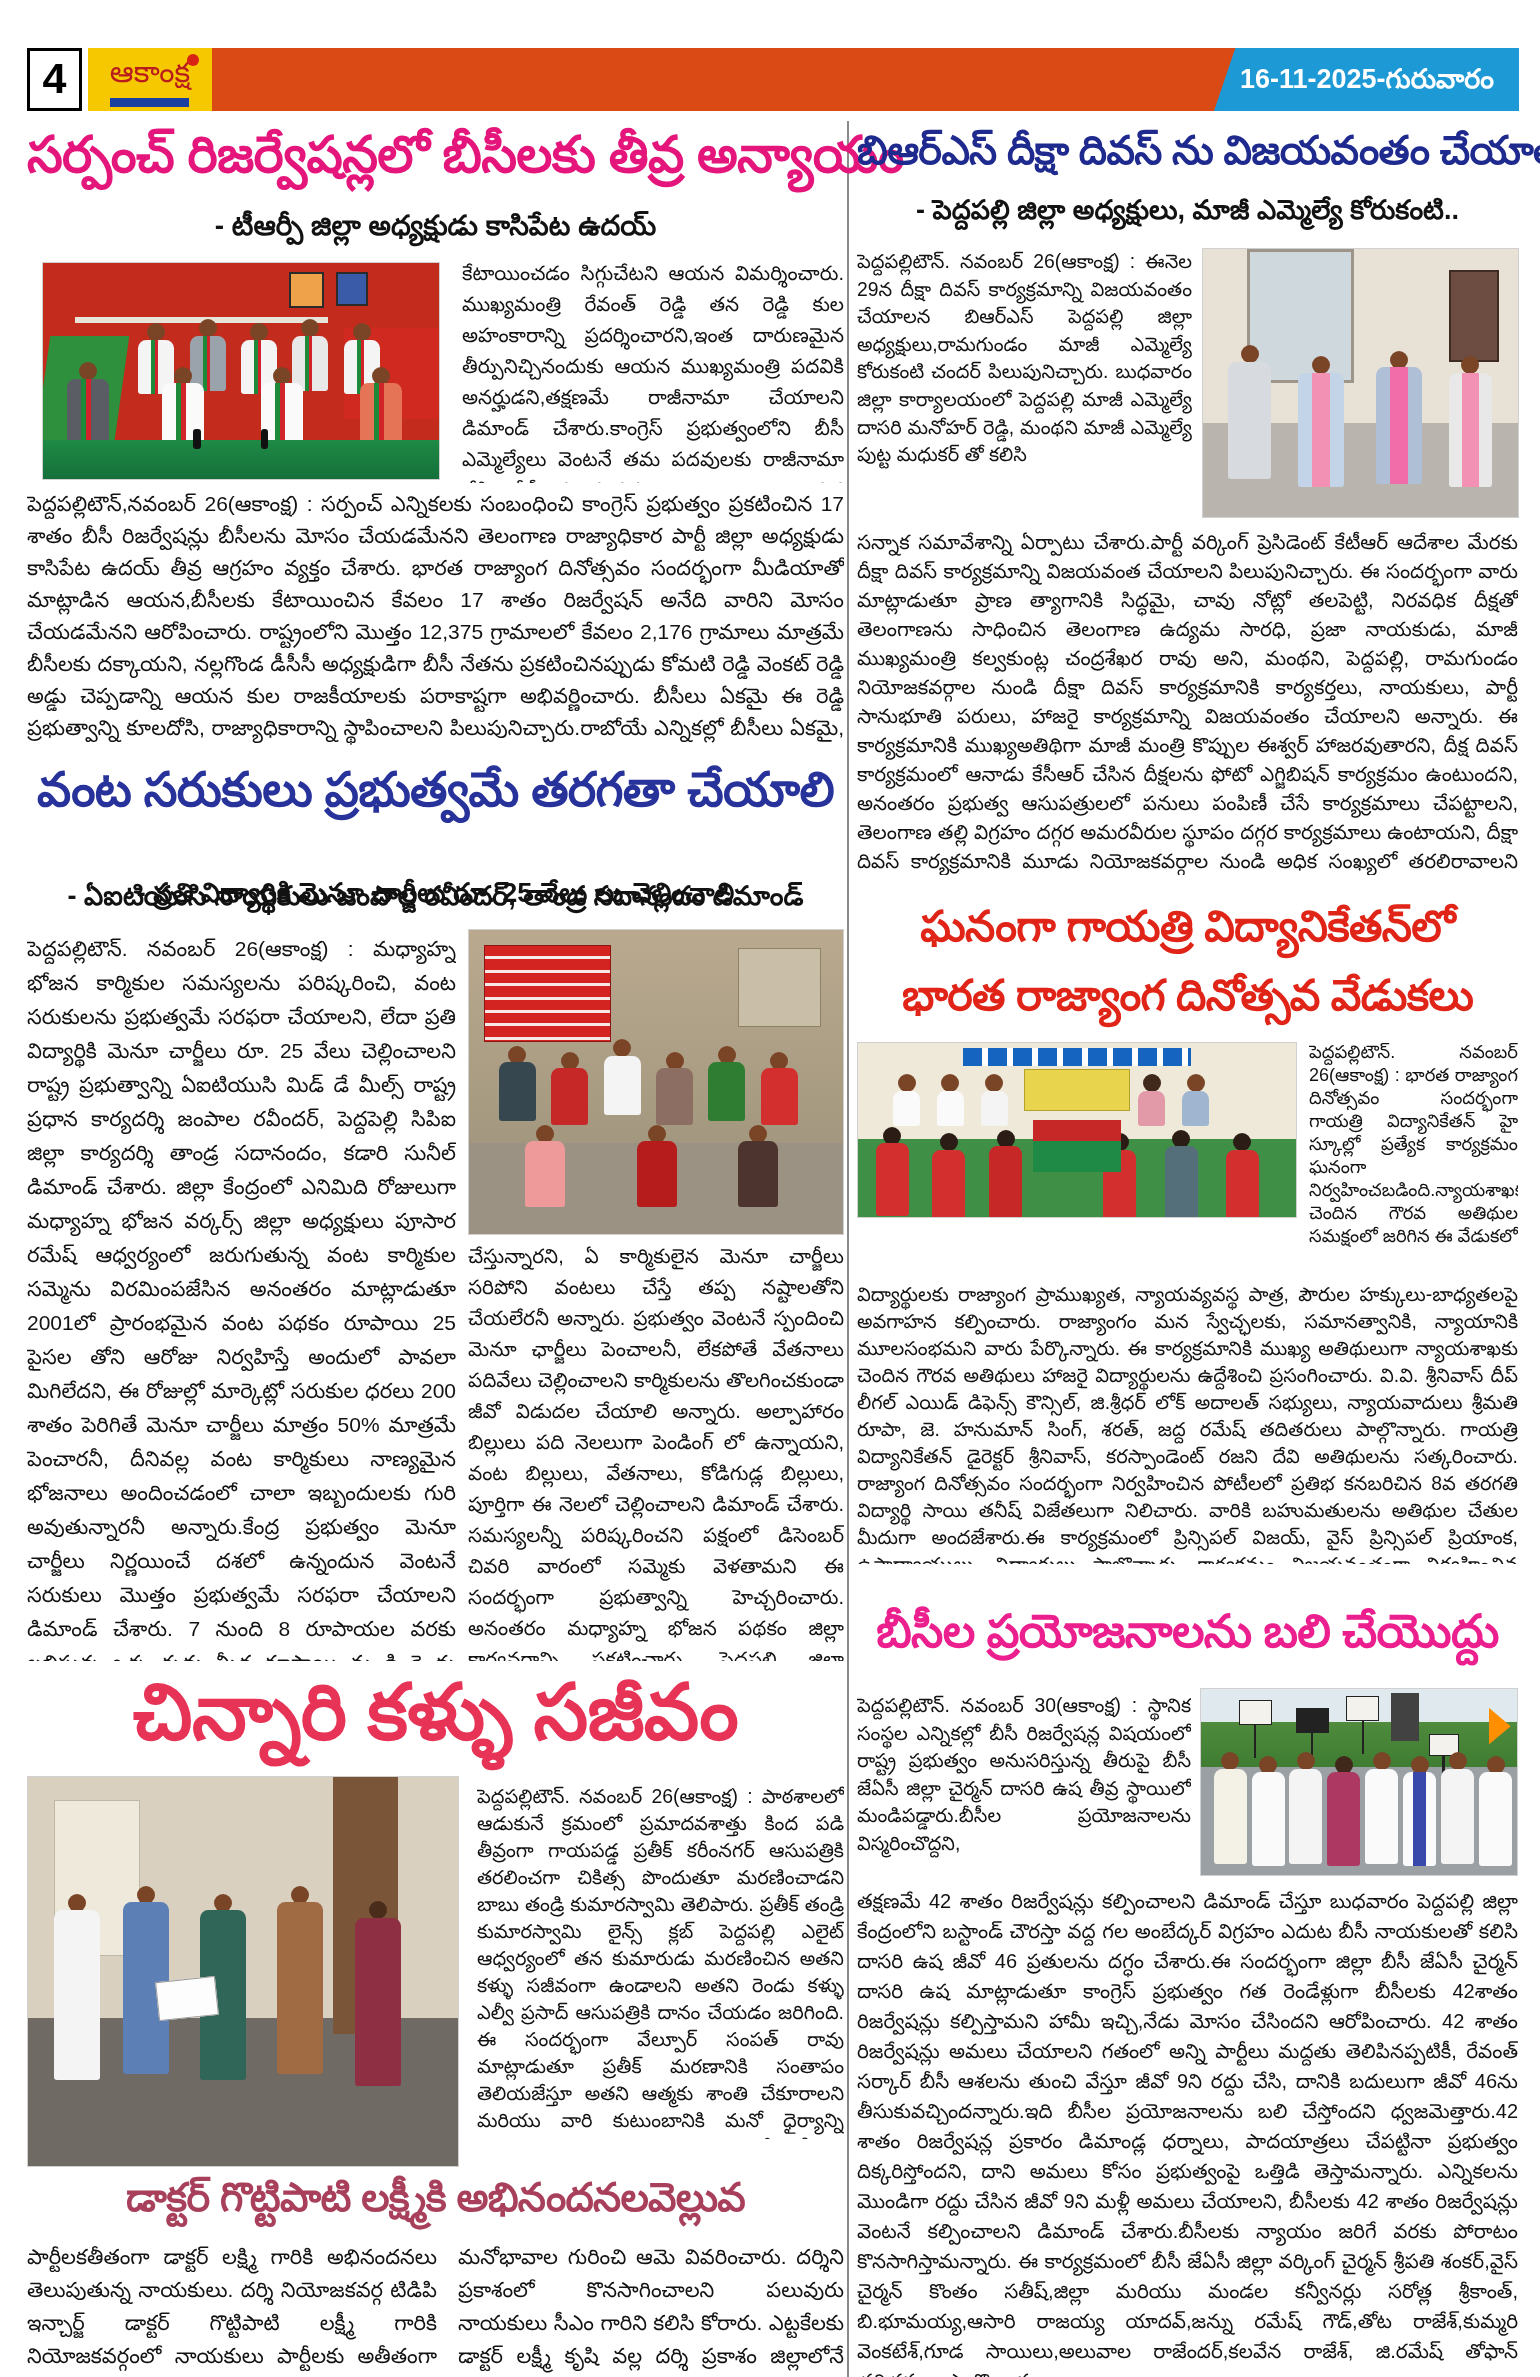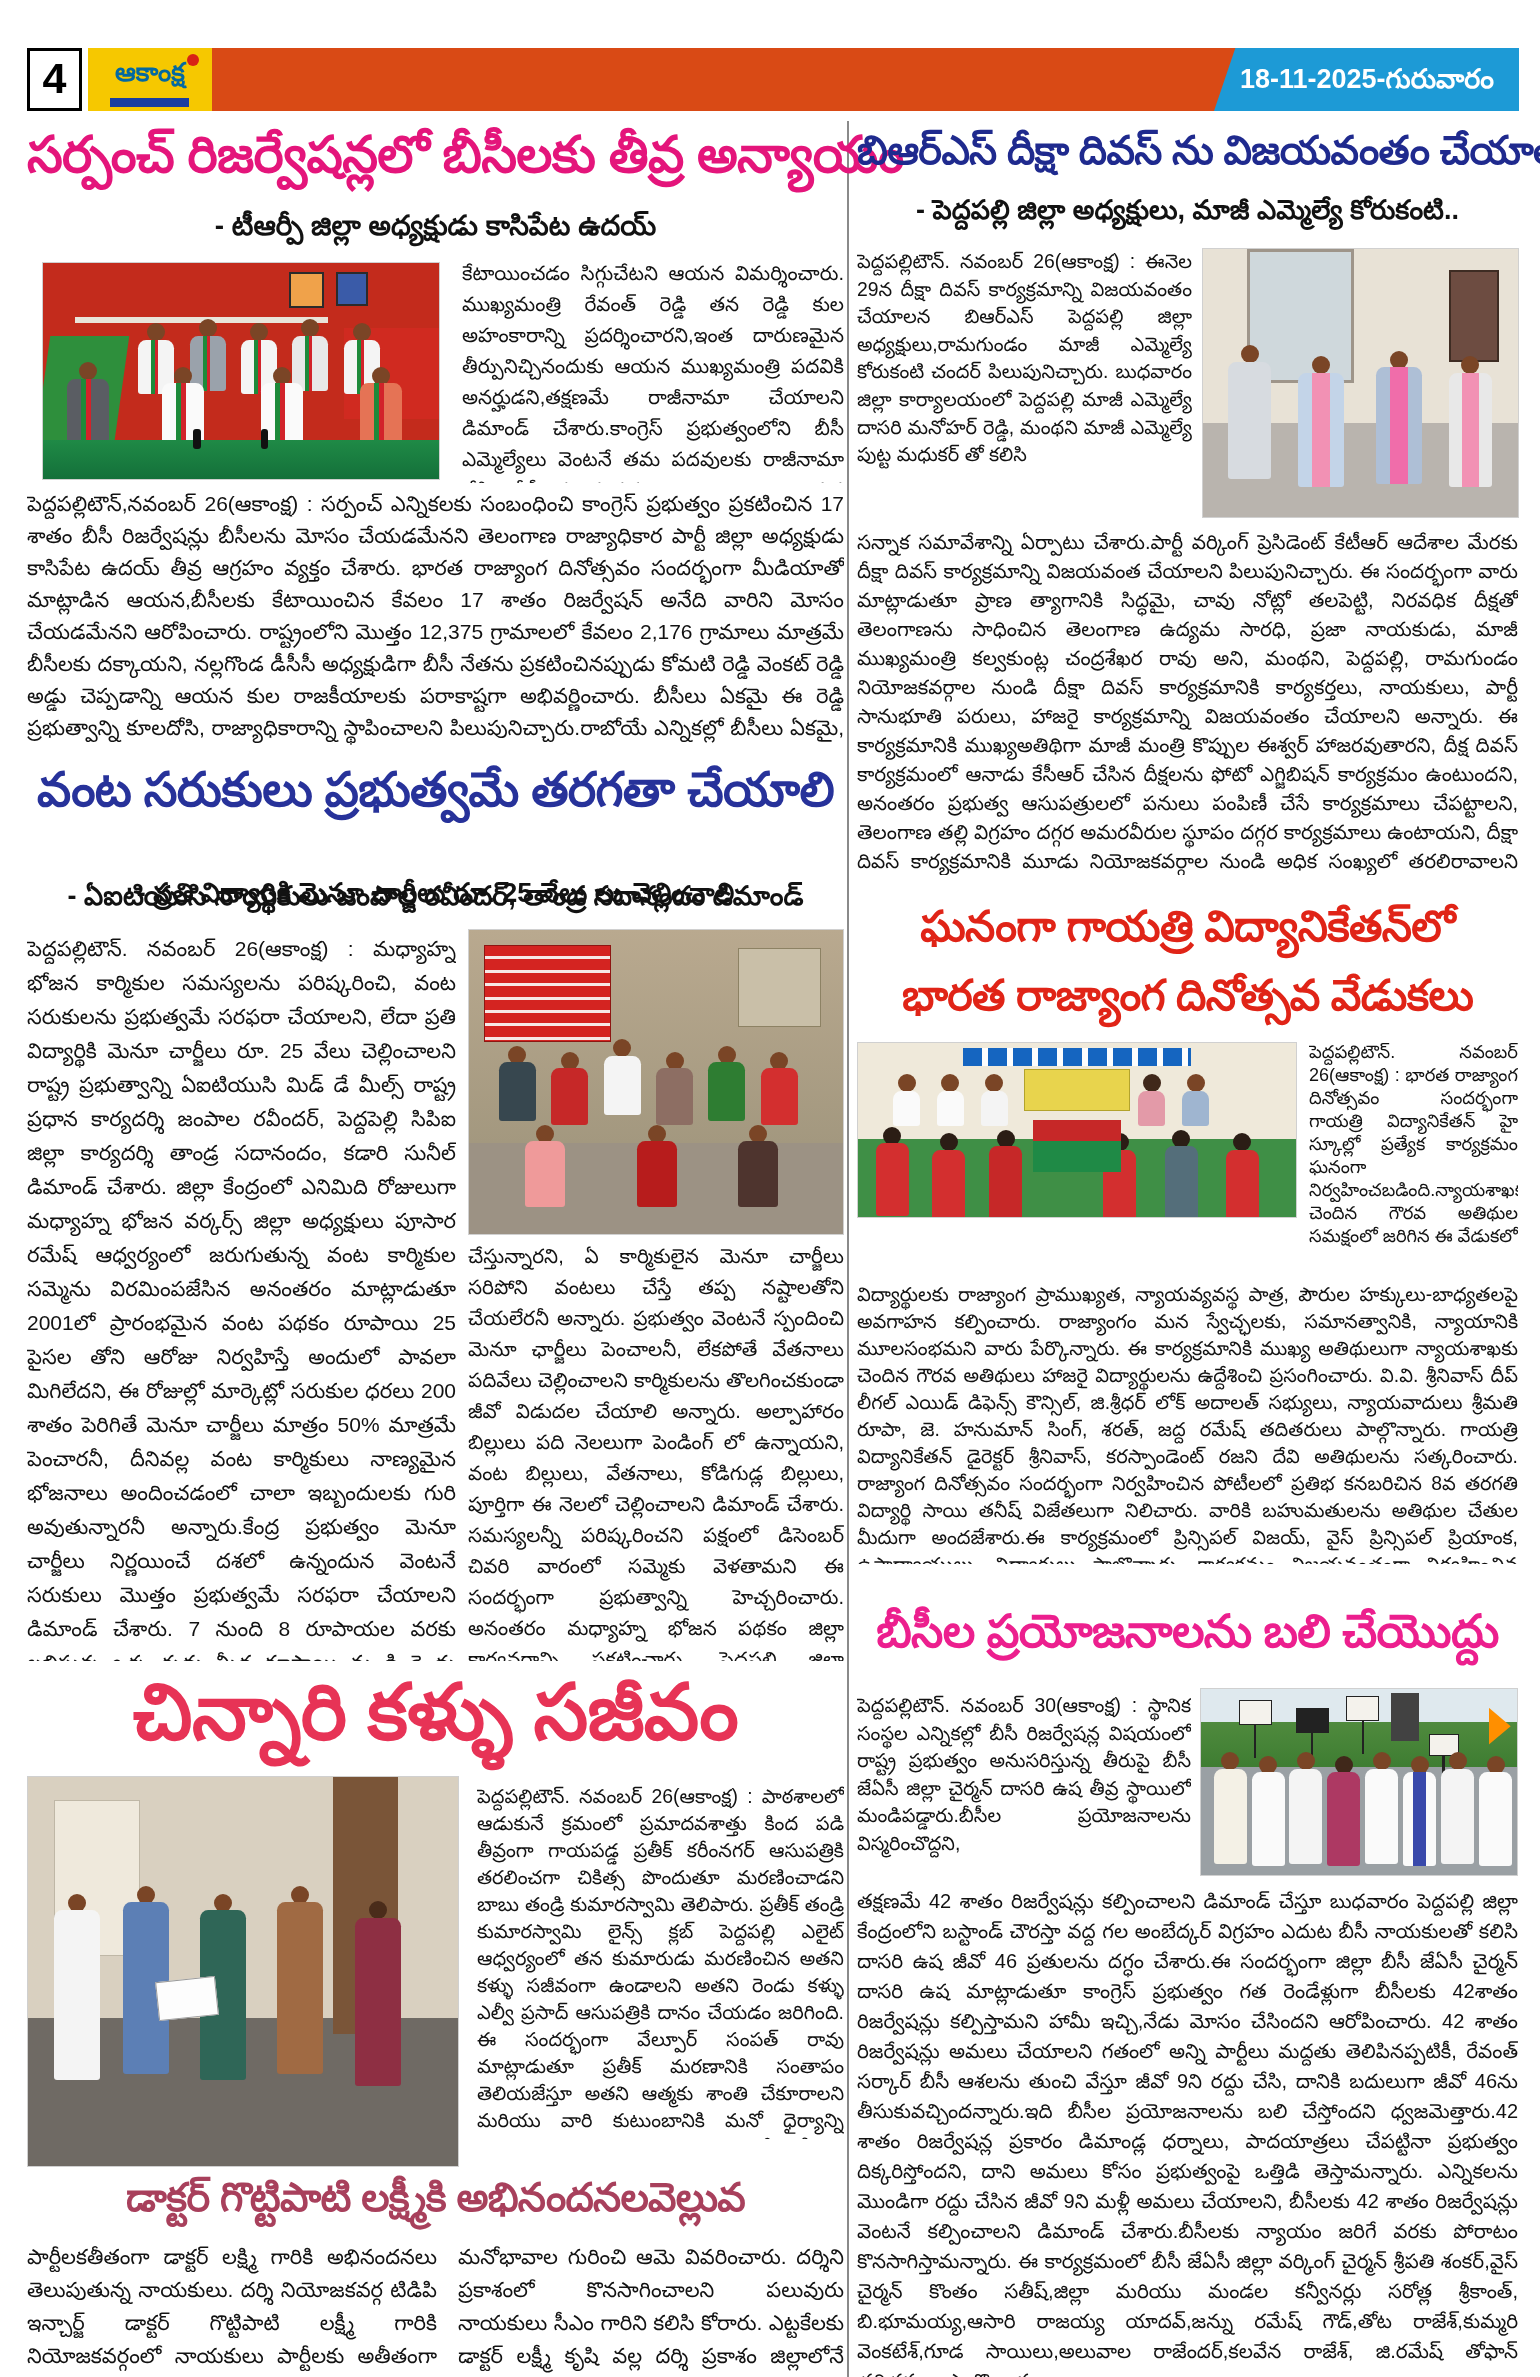--- a/index.html
+++ b/index.html
@@ -12,37 +12,37 @@
 .photo i{position:absolute;display:block}
 .man{position:absolute}
 .man::before{content:"";position:absolute;left:50%;top:0;transform:translateX(-50%);width:18px;height:18px;border-radius:50%;background:var(--h,#7a4526)}
 .man::after{content:"";position:absolute;left:0;right:0;top:16.4px;bottom:0;border-radius:8.2px 8.2px 3px 3px;background:var(--s,#eee)}
 .plc{position:absolute;background:#f4f2ec;border:1.5px solid #222}
 .plc::before{content:"";position:absolute;left:46%;top:100%;width:2.2px;height:34px;background:#222}
 .vrule{position:absolute;left:847px;top:121px;width:1.5px;height:2257px;background:#8a8a8a}
 .hdrbox{position:absolute;top:48px;height:63px}
 #pgno{left:27px;width:55px;background:#fff;border:3.7px solid #000;color:#000;font-size:43px;font-weight:800;text-align:center;line-height:55px}
 #logo{left:88px;width:124px;background:#f6c800;text-align:center}
-#logo .lt{color:#0369a1;font-weight:700;font-size:26px;line-height:48px;display:block}
+#logo .lt{color:#b91c1c;font-weight:400;font-size:30px;line-height:48px;display:block}
 #logo .ld{position:absolute;right:13.4px;top:6px;width:12px;height:12px;border-radius:50%;background:#d82315}
 #logo .ls{position:absolute;left:22.4px;bottom:4.5px;width:79px;height:9px;background:#1b3fa0}
 #obar{left:212px;width:1044px;background:#d94a15;clip-path:polygon(0 0,100% 0,97% 100%,0 100%)}
 #dblk{left:1214px;width:305px;background:#1d9ad6;clip-path:polygon(7% 0,100% 0,100% 100%,0 100%);color:#fff;font-weight:800;font-size:27px;text-align:right;line-height:63px;padding-right:25px}
 </style>
 </head>
 <body>
 
 <div class="hdrbox" id="pgno">4</div>
 <div class="hdrbox" id="logo">
   <span class="lt">ఆకాంక్ష</span>
   <span class="ld"></span>
   <span class="ls"></span>
 </div>
 <div class="hdrbox" id="obar"></div>
-<div class="hdrbox" id="dblk">18-11-2025-గురువారం</div>
+<div class="hdrbox" id="dblk">16-11-2025-గురువారం</div>
 
 <div class="vrule"></div>
 
 <div class="hd" style="top:125px;font-size:51px;color:#e4157b">సర్పంచ్ రిజర్వేషన్లలో బీసీలకు తీవ్ర అన్యాయం</div>
 <div class="sub" style="top:210px;font-size:28px">- టీఆర్పీ జిల్లా అధ్యక్షుడు కాసిపేట ఉదయ్</div>
 
 <div class="photo" style="left:42px;top:262px;width:398px;height:218px">
   <i style="inset:0;background:#c32b1c"></i>
   <i style="left:0;top:34%;width:20%;height:48%;background:#2e8f3c;transform:skewX(-8deg)"></i>
   <i style="left:8%;top:25%;width:64%;height:3%;background:#e9e4da"></i>

